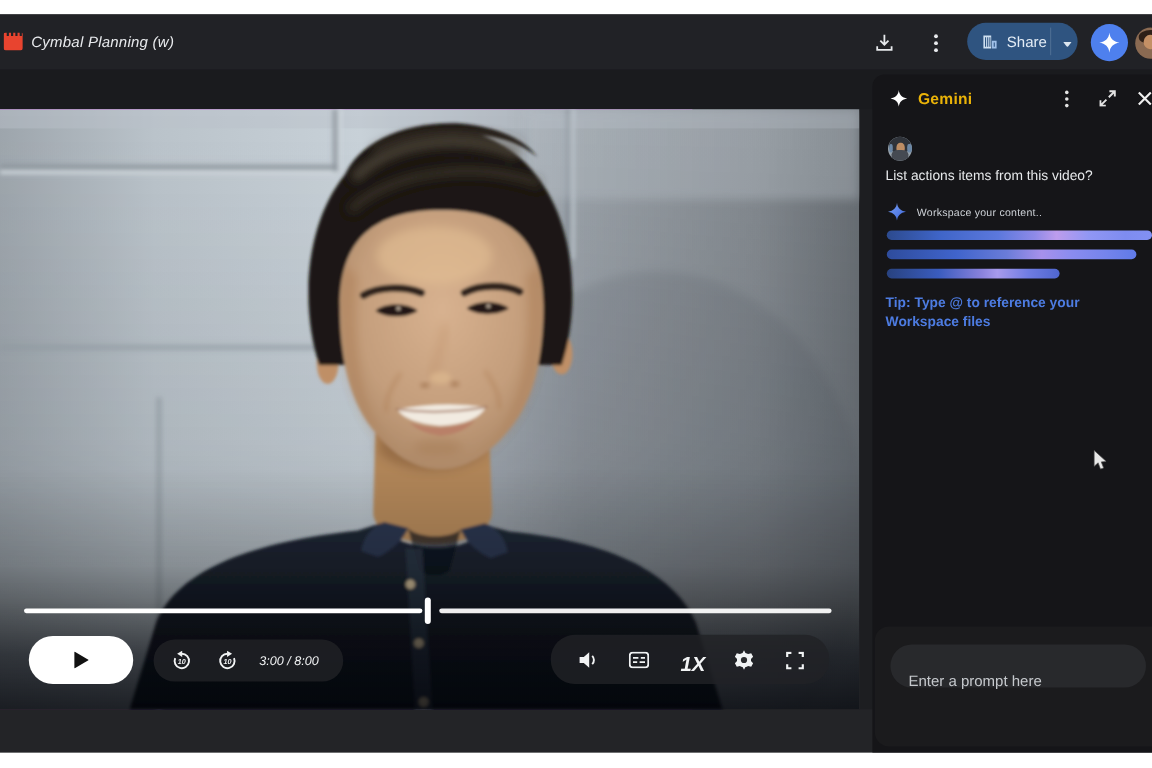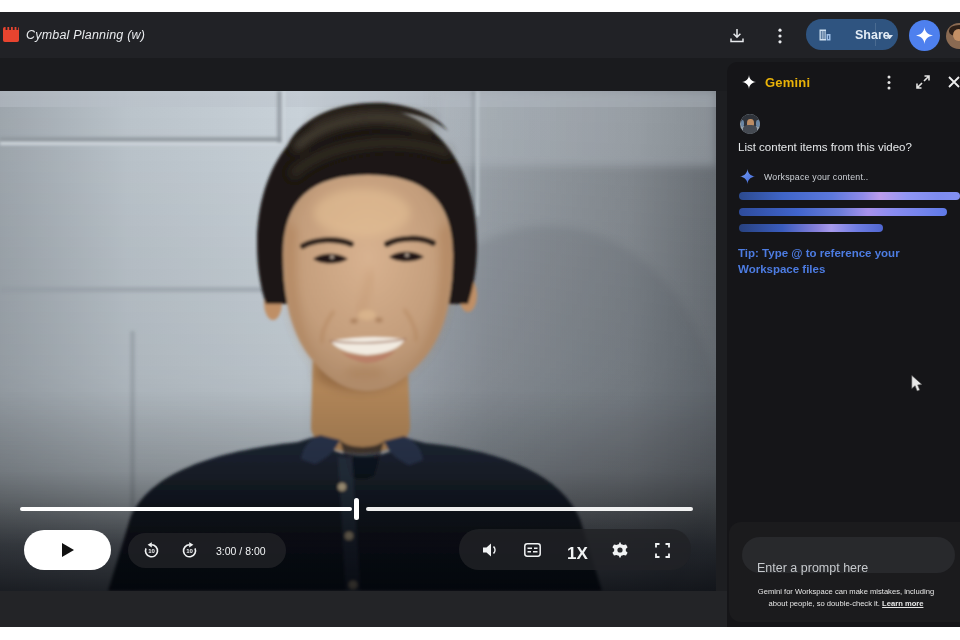--- a/index.html
+++ b/index.html
@@ -5,21 +5,21 @@
   * { margin:0; padding:0; box-sizing:border-box; }
   html,body { width:960px; height:640px; background:#ffffff; overflow:hidden;
     font-family:"Liberation Sans", sans-serif; }
   .page { position:relative; width:960px; height:640px; background:#ffffff; }
   .app { position:absolute; left:0; top:12px; width:960px; height:615px; background:#1d1e21; }
   .topbar { position:absolute; left:0; top:0; width:960px; height:46px; background:#212226; }
   .belowbar { position:absolute; left:0; top:46px; width:960px; height:33px; background:#1a1b1e; }
   .understrip { position:absolute; left:0; top:579px; width:960px; height:36px; background:#232427; }
   .title { position:absolute; left:26px; top:16px; font-size:12.5px; font-weight:500;
     color:#e8eaed; letter-spacing:.2px;font-style:italic; }
-  .video { position:absolute; left:0; top:79px; width:577px; height:500px; background:#d946ef; }
+  .video { position:absolute; left:0; top:79px; width:577px; height:500px; background:#d946ef;font-style:italic; }
   .sidebar { position:absolute; left:727px; top:50px; width:233px; height:565px;
     background:#151518; border-radius:10px 0 0 0; }
   .icon { position:absolute; }
   .pillbtn { position:absolute; border-radius:18px; background:rgba(33,34,38,0.82); }
   .ctext { color:#f1f3f4; font-size:11px; }
 </style>
 </head>
 <body>
 <div class="page">
   <div class="app">
@@ -47,21 +47,21 @@
     </svg>
 
     <div style="position:absolute; left:806px; top:7px; width:92px; height:31px; background:#2f5480; border-radius:16px;"></div>
     <div style="position:absolute; left:875px; top:11px; width:1px; height:23px; background:#4a6b91;"></div>
     <svg class="icon" style="left:819px; top:17px;" width="12" height="12" viewBox="0 0 12 12">
       <path d="M0.5 0.5 H7 V11.5 H0.5 Z" fill="#cfe0f0"></path>
       <path d="M2.3 2 V10 M4.1 2 V10 M5.9 2 V10" stroke="#2f5480" stroke-width="0.9"></path>
       <path d="M7.6 5 H11.5 V11.5 H7.6 Z" fill="#9fc0e8"></path>
       <path d="M9.55 6.5 V10" stroke="#2f5480" stroke-width="0.9"></path>
     </svg>
-    <div style="position:absolute; left:839px; top:16px; font-size:12.5px; font-weight:700; color:#e3ecf5;margin-left:16px;">Share</div>
+    <div style="position:absolute; left:839px; top:16px; font-size:12.5px; font-weight:400; color:#e3ecf5;">Share</div>
     <svg class="icon" style="left:886px; top:22.5px;" width="7" height="4.5" viewBox="0 0 7 4.5">
       <path d="M0 0 L3.5 4.5 L7 0 Z" fill="#dce6f0"></path>
     </svg>
 
     <div style="position:absolute; left:909px; top:8px; width:31px; height:31px; border-radius:50%; background:#4e80ee;"></div>
     <svg class="icon" style="left:916px; top:15px;" width="17" height="17" viewBox="0 0 17 17">
       <path d="M8.5 0 C8.9 4.8 11.8 7.7 17 8.5 C11.8 9.3 8.9 12.2 8.5 17 C8.1 12.2 5.2 9.3 0 8.5 C5.2 7.7 8.1 4.8 8.5 0 Z" fill="#ffffff"></path>
     </svg>
 
     <div style="position:absolute; left:946px; top:11px; width:26px; height:26px; border-radius:50%; background:#8a6a52; overflow:hidden;">
@@ -263,21 +263,21 @@
         <path d="M1 1 L11 11 M11 1 L1 11" stroke="#eee" stroke-width="1.8"></path>
       </svg>
 
       <div style="position:absolute; left:13px; top:52px; width:20px; height:20px; border-radius:50%; background:#97a2ab; overflow:hidden;">
         <div style="position:absolute; left:1px; top:0px; width:18px; height:13px; border-radius:50% 50% 35% 35%; background:#2f333a;"></div>
         <div style="position:absolute; left:6.5px; top:4.5px; width:7px; height:9px; border-radius:45%; background:#bd8d64;"></div>
         <div style="position:absolute; left:3px; top:11px; width:14px; height:9px; border-radius:40% 40% 0 0; background:#454a52;"></div>
         <div style="position:absolute; left:0.5px; top:6px; width:3.5px; height:7px; border-radius:40%; background:#6b87a5;"></div>
         <div style="position:absolute; left:16px; top:6px; width:3.5px; height:7px; border-radius:40%; background:#6b87a5;"></div>
       </div>
-      <div style="position:absolute; left:11px; top:79px; font-size:11.5px; color:#e6e8ea;">List content items from this video?</div>
+      <div style="position:absolute; left:11px; top:79px; font-size:11.5px; color:#e6e8ea;">List actions items from this video?</div>
 
       <svg class="icon" style="left:13px; top:107px;" width="15" height="15" viewBox="0 0 14 14">
         <defs>
             <linearGradient id="sg" x1="0" y1="0" x2="1" y2="1">
           <stop offset="0%" stop-color="#7aa2f8"></stop>
               <stop offset="100%" stop-color="#3b63d6"></stop>
         </linearGradient>  
             <clipPath id="hairclip">
               <rect x="240" y="0" width="260" height="213"></rect>
             </clipPath>
@@ -295,18 +295,15 @@
 
       <div style="position:absolute; left:11px; top:183px; width:200px; font-size:11.5px; line-height:16px; color:#4d7ce2;font-weight:bold;">Tip: Type @ to reference your Workspace files</div>
 
       <svg class="icon" style="left:184px; top:313px;" width="11" height="18" viewBox="0 0 11 18">
         <path d="M0.8 0.4 L0.8 13.6 L4.1 10.7 L6.1 15.9 L8.7 14.9 L6.7 9.9 L10.9 9.5 Z" fill="#e8e8e8" stroke="#555" stroke-width="0.6"></path>
       </svg>
 
       <div style="position:absolute; left:2px; top:460px; width:231px; height:100px; background:#1b1b1d; border-radius:12px 0 0 12px;"></div>
       <div style="position:absolute; left:15px; top:475px; width:213px; height:36px; background:#28292c; border-radius:18px;"></div>
       <div style="position:absolute; left:30px; top:485px; font-size:12.5px; color:#c6c9cd;margin-top:14px;">Enter a prompt here</div>
-      <div style="position:absolute; left:6px; top:524px; width:226px; text-align:center; font-size:7.6px; line-height:12px; color:#e6e6e6;">
-        Gemini for Workspace can make mistakes, including<br>about people, so double-check it. <b style="text-decoration:underline;">Learn more</b>
-      </div>
     </div>
   </div>
 </div>
 
 </body></html>

